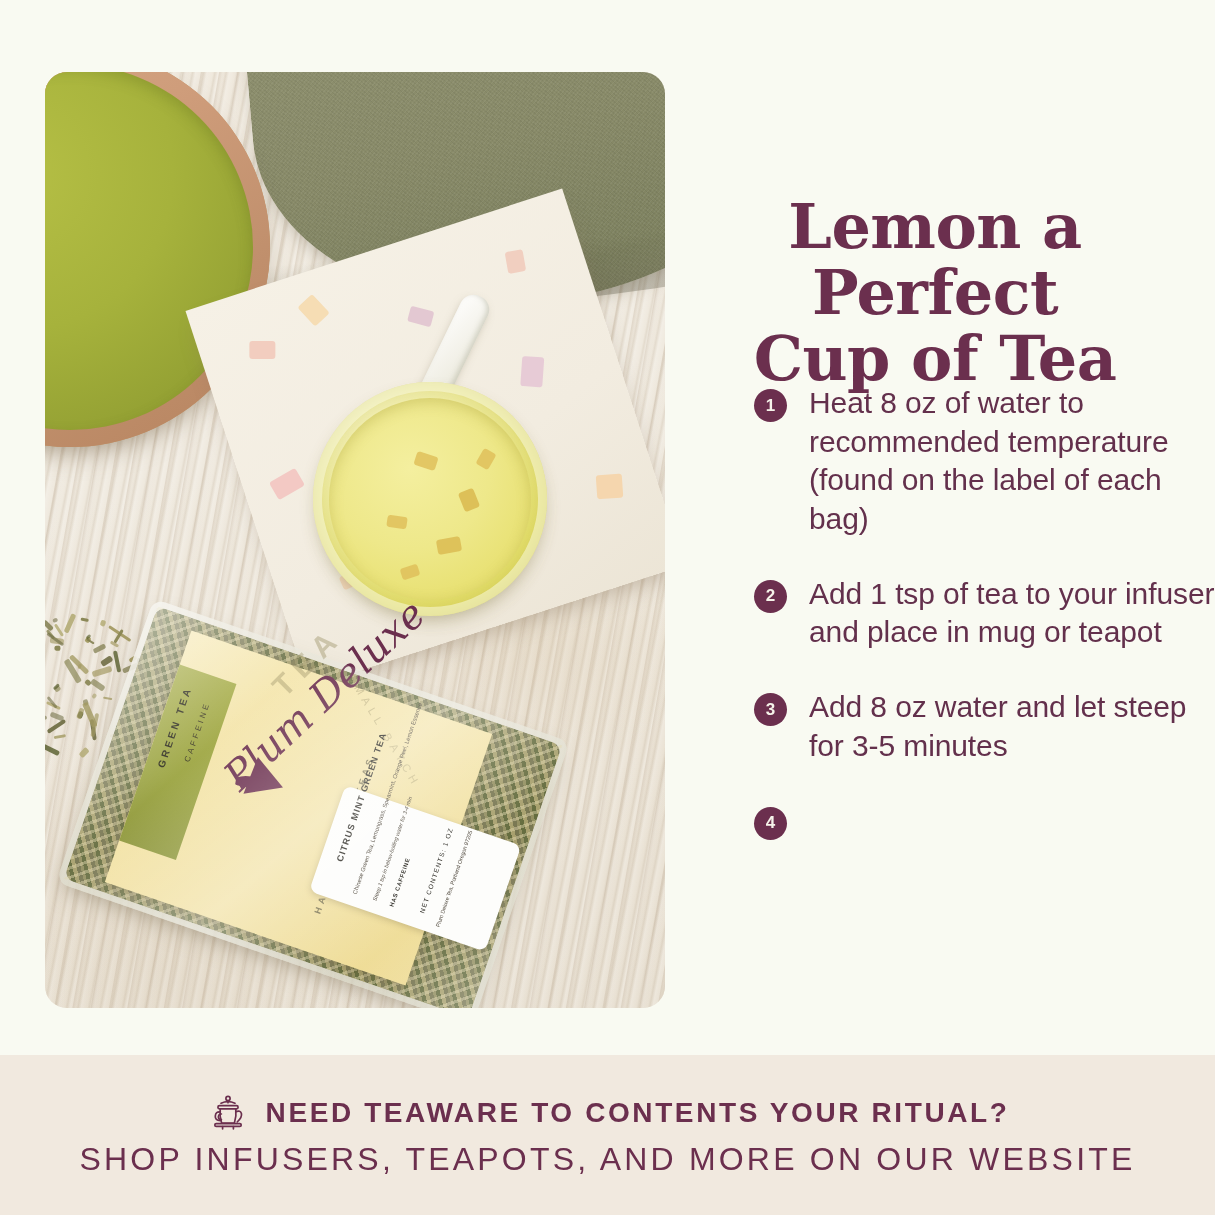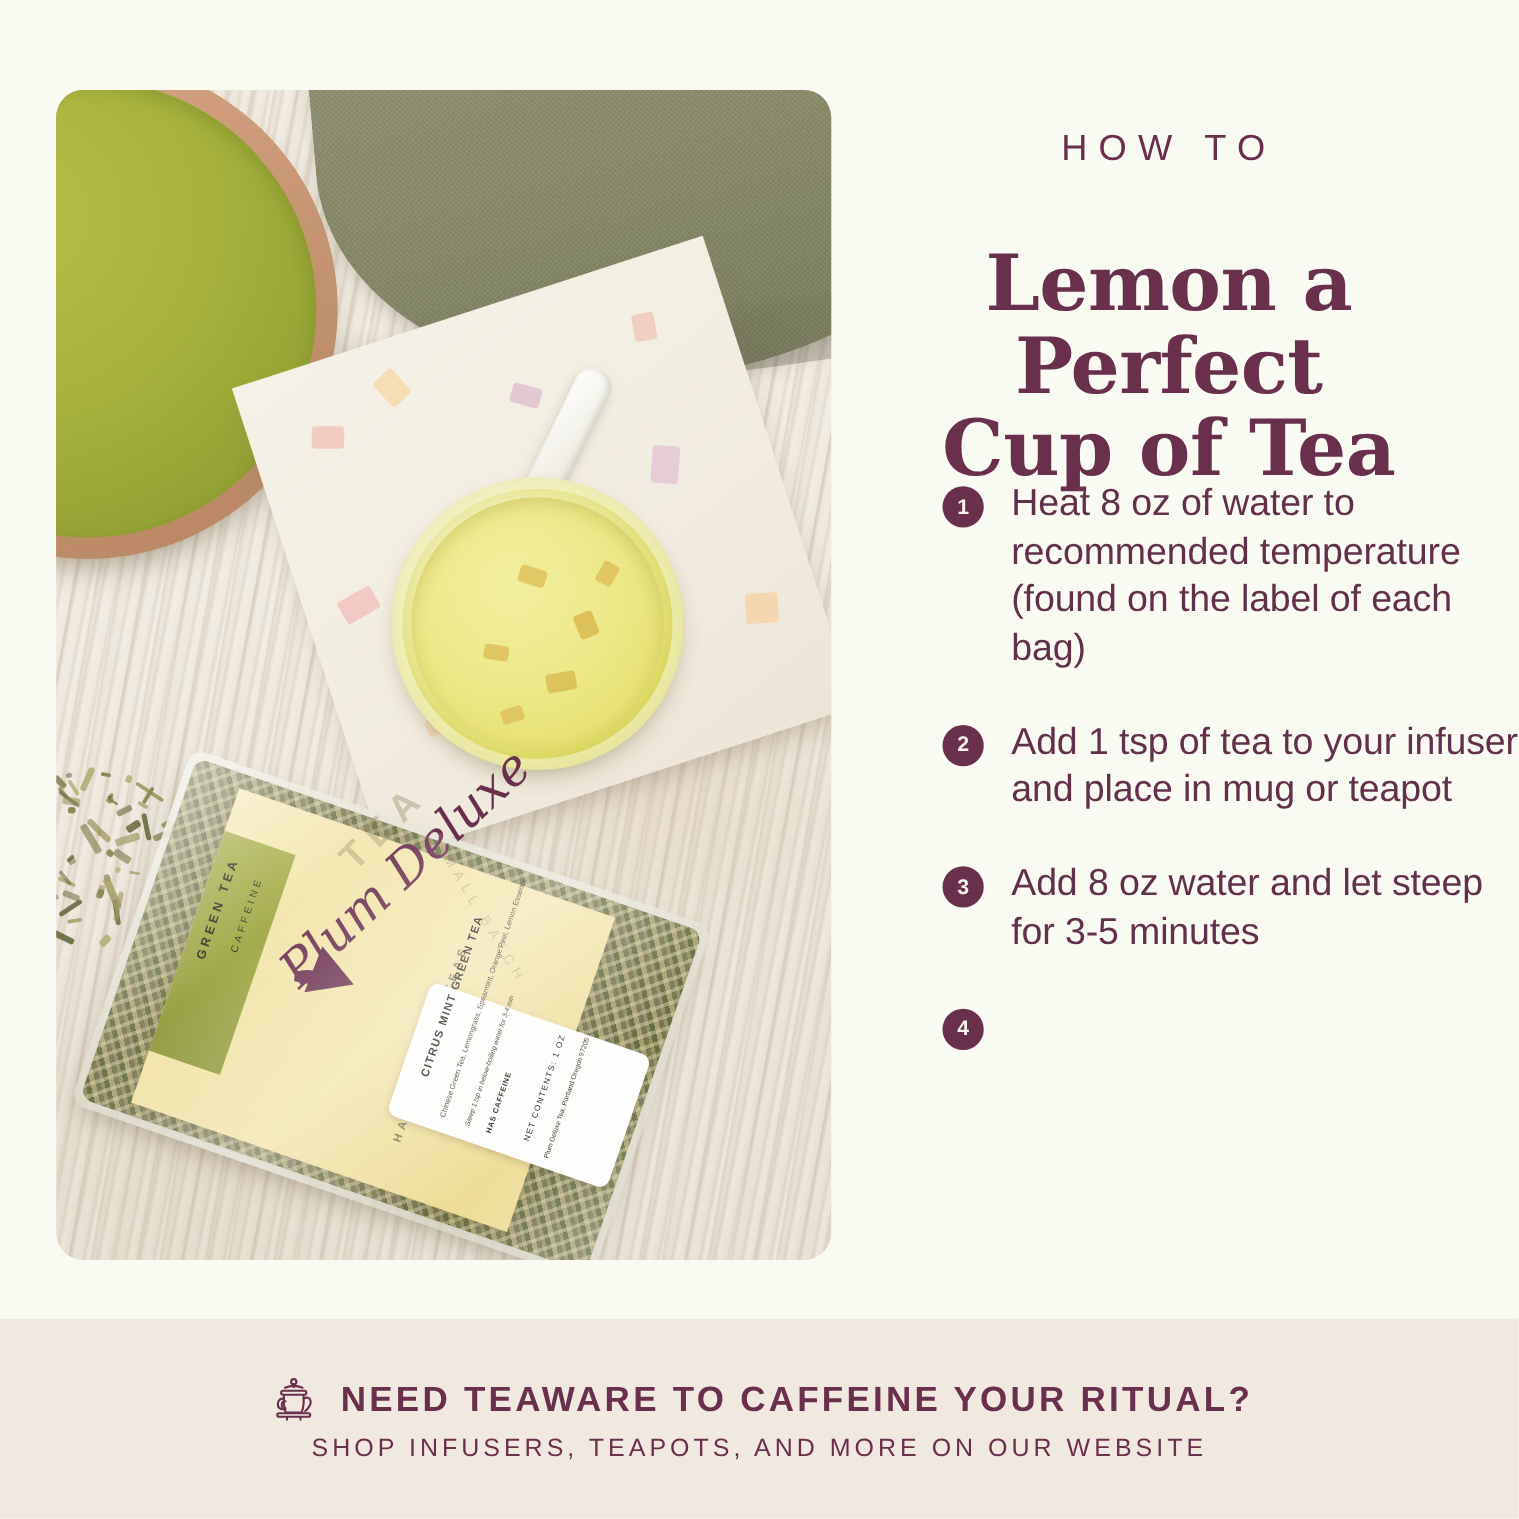--- a/index.html
+++ b/index.html
@@ -450,21 +450,21 @@
   }
   .teapot-icon { display:block; }
   .banner-line1 {
     font-size: 28px;
     font-weight: 700;
     letter-spacing: 2.6px;
     color: #6b2f4e;
     white-space: nowrap;
   }
   .banner-line2 {
-    font-size: 20px;
+    font-size: 32px;
     font-weight: 400;
     letter-spacing: 3.2px;
     color: #6b2f4e;
     white-space: nowrap;
   }
 </style>
 </head>
 <body>
 
 <div class="poster">
@@ -622,21 +622,20 @@
           <div class="wl-net">NET CONTENTS: 1 OZ</div>
           <div class="wl-addr">Plum Deluxe Tea, Portland Oregon 97205</div>
         </div>
       </div>
 
       <div class="bag-gloss"></div>
     </div>
   </div>
 
   <div class="content">
-    <div class="eyebrow">HOW TO</div>
 
     <h1 class="headline">
       <span>Lemon a Perfect</span><br>
       <span>Cup of Tea</span>
     </h1>
 
     <ol class="steps">
       <li class="step">
         <span class="step-badge">1</span>
         <span class="step-text">Heat 8 oz of water to recommended temperature (found on the label of each bag)</span>
@@ -665,18 +664,18 @@
           <path d="M15 10.2 q7 -3 14 0"></path>
           <path d="M14.2 16 q-0.8 7.5 1.4 14 h12.8 q2.2 -6.5 1.4 -14"></path>
           <path d="M14.3 19 q-4.6 -0.6 -5 4 q-0.4 4.3 5 4.6"></path>
           <path d="M15.4 21 q-2.8 -0.2 -3 2.8 q-0.2 2.6 3 2.9"></path>
           <path d="M29.8 18.6 q4.6 -1.6 5.6 1.8 q1 3.5 -4.2 8.6"></path>
           <path d="M10.2 30.6 h23.6 a1.4 1.4 0 0 1 0 2.8 h-23.6 a1.4 1.4 0 0 1 0 -2.8 z"></path>
           <path d="M16.6 33.6 v2.2"></path>
           <path d="M27.4 33.6 v2.2"></path>
         </svg>
       </span>
-      <span class="banner-line1">NEED TEAWARE TO CAFFEINE YOUR RITUAL?</span>
+      <span class="banner-line1">NEED TEAWARE TO CONTENTS YOUR RITUAL?</span>
     </div>
     <div class="banner-line2">SHOP INFUSERS, TEAPOTS, AND MORE ON OUR WEBSITE</div>
   </div>
 
 </div>
 
 </body></html>

